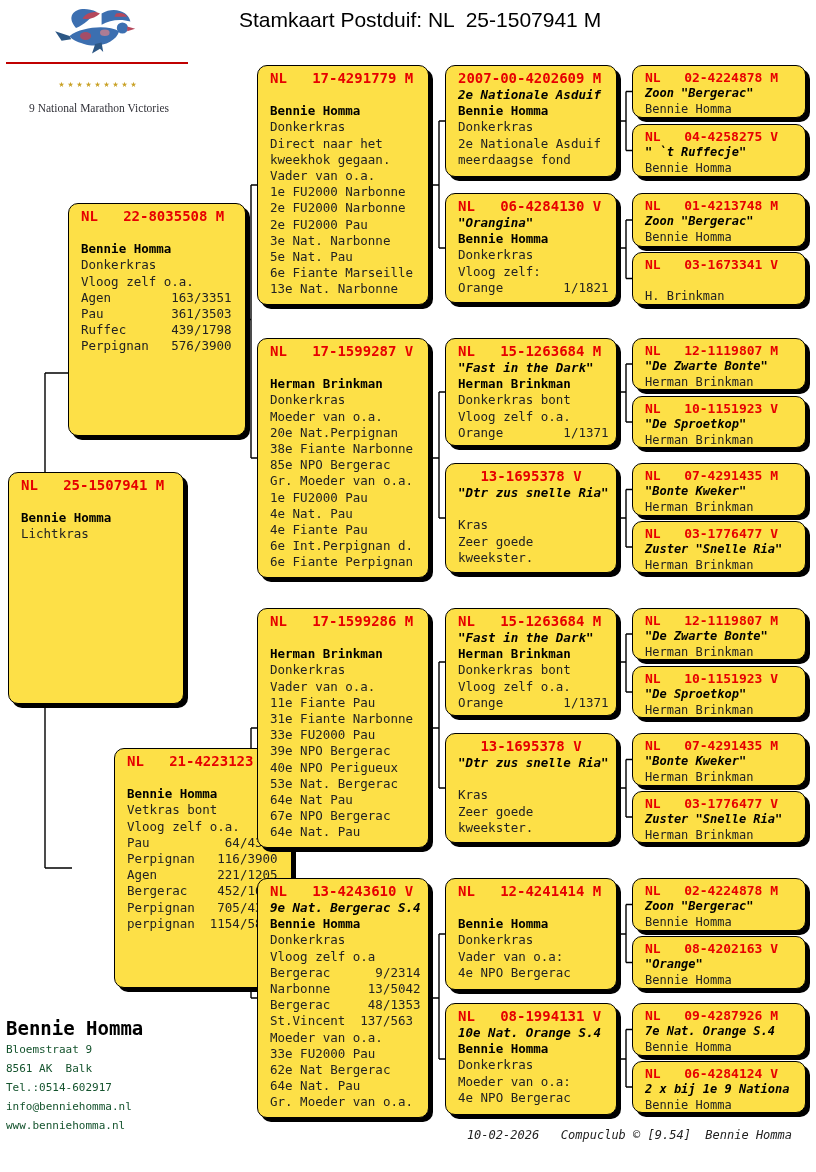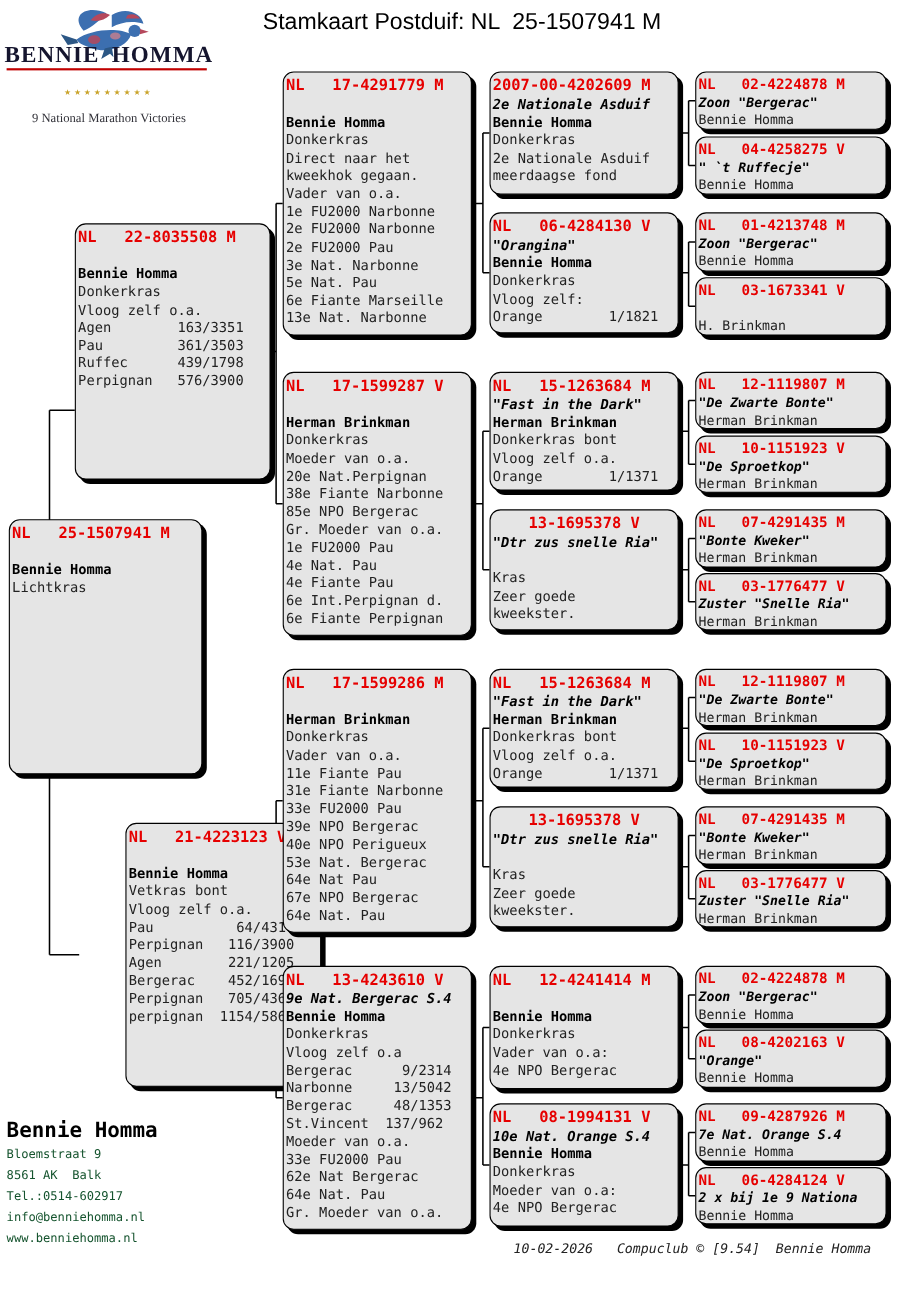--- a/index.html
+++ b/index.html
@@ -11,22 +11,22 @@
   #logo-names{position:absolute;left:0;top:33px;width:190px;display:flex;justify-content:space-between;
       font-family:"Liberation Serif", serif;font-weight:bold;font-size:21px;color:#15152e;letter-spacing:1px;}
   #logo-rule{position:absolute;left:2px;top:58px;width:182px;height:2px;background:var(--rule);}
   #logo-sub{position:absolute;left:0;top:61px;width:190px;text-align:center;
       font-family:"Liberation Serif", serif;font-size:11.5px;color:#33333a;margin-top:37px;}
   #logo-stars{position:absolute;left:0;top:74px;width:190px;text-align:center;
       color:var(--gold);font-size:10px;letter-spacing:3px;}
   #title{position:absolute;left:180px;top:8px;width:480px;text-align:center;white-space:pre;
       font-family:"Liberation Sans", sans-serif;font-size:21px;color:#000;}
   
-  .box{position:absolute;background:#e5e5e5;border:1.6px solid #000;border-radius:10px;
-       box-shadow:4px 4px 0 #000;box-sizing:border-box;padding:4px 2px;overflow:hidden;z-index:2;}
+  .box{position:absolute;background:#fde047;border:1.6px solid #000;border-radius:10px;
+       box-shadow:4px 4px 0 #000;box-sizing:border-box;padding:4px 12px;overflow:hidden;z-index:2;}
   .hd{color:var(--red);font-weight:bold;font-size:14px;line-height:17px;white-space:pre;}
   .hd.c{text-align:center;}
   .ln{font-size:12.5px;line-height:16.2px;white-space:pre;color:#222;min-height:16.2px;}
   .ln.n{font-weight:bold;color:#000;}
   .ln.i{font-weight:bold;font-style:italic;color:#000;}
   .sm .hd{font-size:13px;line-height:16px;}
   .sm .ln{font-size:12px;line-height:15.5px;min-height:15.5px;}
   #wires{position:absolute;left:0;top:0;z-index:1;}
   
   #contact{position:absolute;left:6px;top:1016px;}
@@ -47,24 +47,20 @@
       <path d="M62,12 C78,2 96,10 98,22 C86,18 72,20 62,26 Z" fill="#3c6fb0"></path>
       <path d="M80,12 C86,10 92,12 94,16 C88,16 82,16 78,16 Z" fill="#b5485c"></path>
       <path d="M22,40 C38,28 70,26 84,34 C80,48 58,56 40,50 C30,47 24,44 22,40 Z" fill="#3c6fb0"></path>
       <ellipse cx="42" cy="40" rx="7" ry="5" fill="#b5485c" opacity="0.85"></ellipse>
       <ellipse cx="66" cy="36" rx="6" ry="4" fill="#c97f8d" opacity="0.8"></ellipse>
       <circle cx="88" cy="30" r="7" fill="#3c6fb0"></circle>
       <path d="M94,28 L104,31 L94,34 Z" fill="#b5485c"></path>
       <path d="M22,40 L4,34 L12,46 L24,44 Z" fill="#2c5785"></path>
       <path d="M54,50 L50,62 L60,56 L64,60 L62,48 Z" fill="#2c5785"></path>
     </svg>
-    <div id="logo-names">
-      <span>BENNIE</span>
-      <span>HOMMA</span>
-    </div>
     <div id="logo-rule"></div>
     <div id="logo-sub">9 National Marathon Victories</div>
     <div id="logo-stars">★★★★★★★★★</div>
   </div>
 
   <div id="title">Stamkaart Postduif: NL  25-1507941 M</div>
 
   <svg id="wires" width="816" height="1172">
       <path d="M45,373 H68 M45,868 H72 M45,373 V868 M246,319.5 H251 M251,185 V458 M251,185 H257 M251,458 H257 M250,868 H251 M251,728 V998 M251,728 H257 M251,998 H257 M429,185 H439 M439,121 V248 M439,121 H445 M439,248 H445 M429,458 H439 M439,392 V518 M439,392 H445 M439,518 H445 M429,728 H439 M439,662 V788 M439,662 H445 M439,788 H445 M429,998 H439 M439,934 V1059 M439,934 H445 M439,1059 H445 M617,121 H626 M626,91.5 V150.5 M626,91.5 H632 M626,150.5 H632 M617,248 H626 M626,220 V278.5 M626,220 H632 M626,278.5 H632 M617,392 H626 M626,364 V422 M626,364 H632 M626,422 H632 M617,518 H626 M626,489.5 V547 M626,489.5 H632 M626,547 H632 M617,662 H626 M626,634 V692 M626,634 H632 M626,692 H632 M617,788 H626 M626,759.5 V817 M626,759.5 H632 M626,817 H632 M617,934 H626 M626,904.5 V962.5 M626,904.5 H632 M626,962.5 H632 M617,1059 H626 M626,1029.5 V1087 M626,1029.5 H632 M626,1087 H632 " fill="none" stroke="#000" stroke-width="1.4"></path>
     </svg>
@@ -150,21 +146,21 @@
       </div>
       <div class="box" style="left: 257px; top: 878px; width: 172px; height: 240px;">
         <div class="hd">NL   13-4243610 V</div>
         <div class="ln i">9e Nat. Bergerac S.4</div>
         <div class="ln n">Bennie Homma</div>
         <div class="ln">Donkerkras</div>
         <div class="ln">Vloog zelf o.a</div>
         <div class="ln">Bergerac      9/2314</div>
         <div class="ln">Narbonne     13/5042</div>
         <div class="ln">Bergerac     48/1353</div>
-        <div class="ln">St.Vincent  137/962</div>
+        <div class="ln">St.Vincent  137/563</div>
         <div class="ln">Moeder van o.a.</div>
         <div class="ln">33e FU2000 Pau</div>
         <div class="ln">62e Nat Bergerac</div>
         <div class="ln">64e Nat. Pau</div>
         <div class="ln">Gr. Moeder van o.a.</div>
       </div>
       <div class="box" style="left: 445px; top: 65px; width: 172px; height: 112px;">
         <div class="hd">2007-00-4202609 M</div>
         <div class="ln i">2e Nationale Asduif</div>
         <div class="ln n">Bennie Homma</div>

